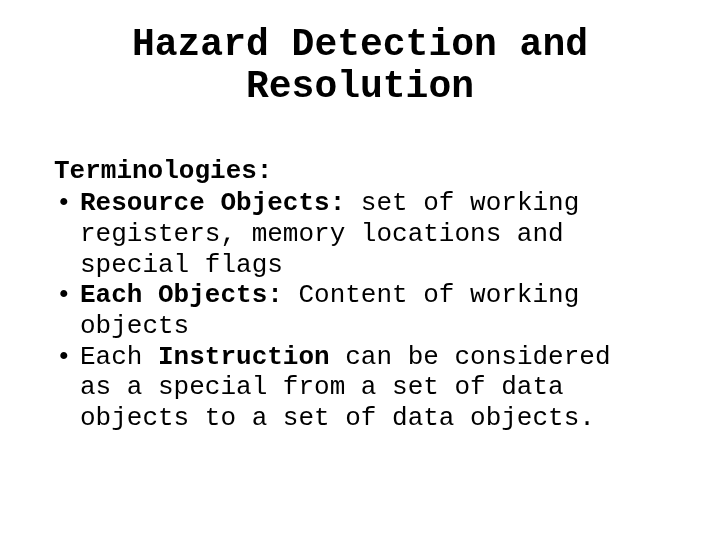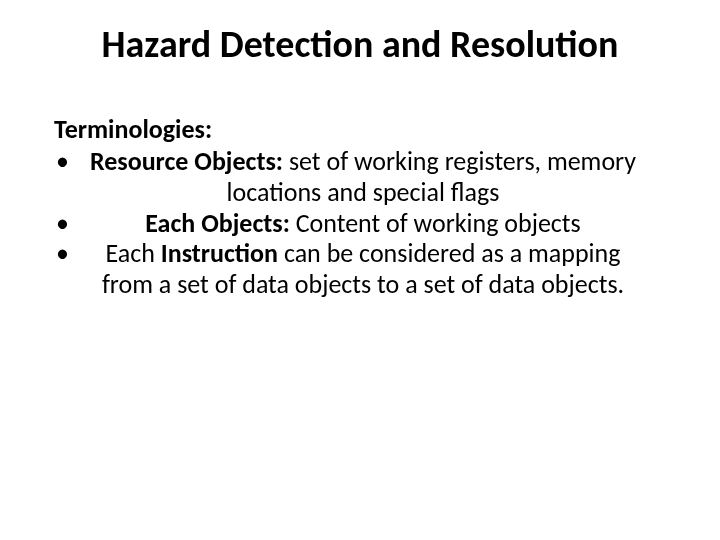--- a/index.html
+++ b/index.html
@@ -10,20 +10,21 @@
     background: #ffffff;
     font-family: Calibri, "Segoe UI", Arial, sans-serif;
     color: #000000;
     overflow: hidden;
   }
   .slide {
     width: 720px;
     height: 424px;
     position: relative;
     box-sizing: border-box;
+    font-family: Liberation Mono, monospace;
   }
   .title {
     font-weight: 700;
     font-size: 38px;
     line-height: 1.1;
     text-align: center;
     padding-top: 24px;
     padding-left: 40px;
     padding-right: 40px;
     letter-spacing: 0px;
@@ -38,21 +39,20 @@
   }
   ul.bullets {
     list-style: none;
     margin: 2px 0 0 0;
     padding: 0;
   }
   ul.bullets > li {
     position: relative;
     padding-left: 26px;
     margin: 0;
-    text-align: center;
   }
   ul.bullets > li::before {
     content: "•";
     position: absolute;
     left: 2px;
     top: 0;
     font-size: 26px;
     line-height: 1.18;
   }
   .b { font-weight: 700; }
@@ -65,17 +65,17 @@
   <div class="body">
     <div class="subhead">Terminologies:</div>
     <ul class="bullets">
       <li>
         <span class="b">Resource Objects: </span><span>set of working registers, memory locations and special flags</span>
       </li>
       <li>
         <span class="b">Each Objects: </span><span>Content of working objects</span>
       </li>
       <li>
-        <span>Each </span><span class="b">Instruction</span><span> can be considered as a mapping from a set of data objects to a set of data objects.</span>
+        <span>Each </span><span class="b">Instruction</span><span> can be considered as a special from a set of data objects to a set of data objects.</span>
       </li>
     </ul>
   </div>
 </div>
 
 </body></html>

